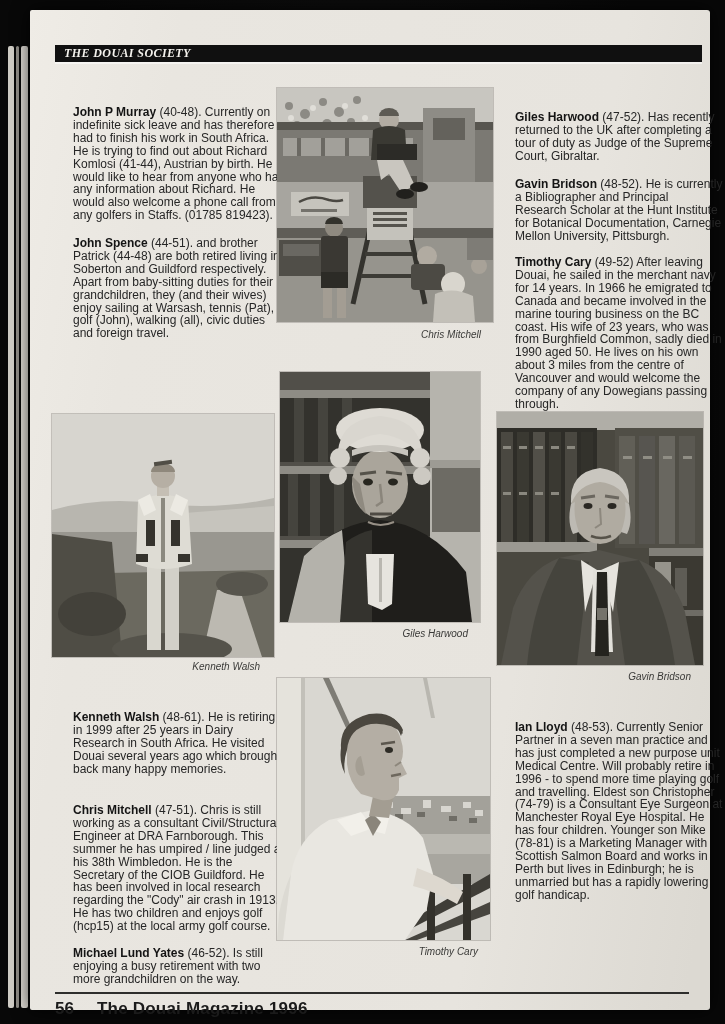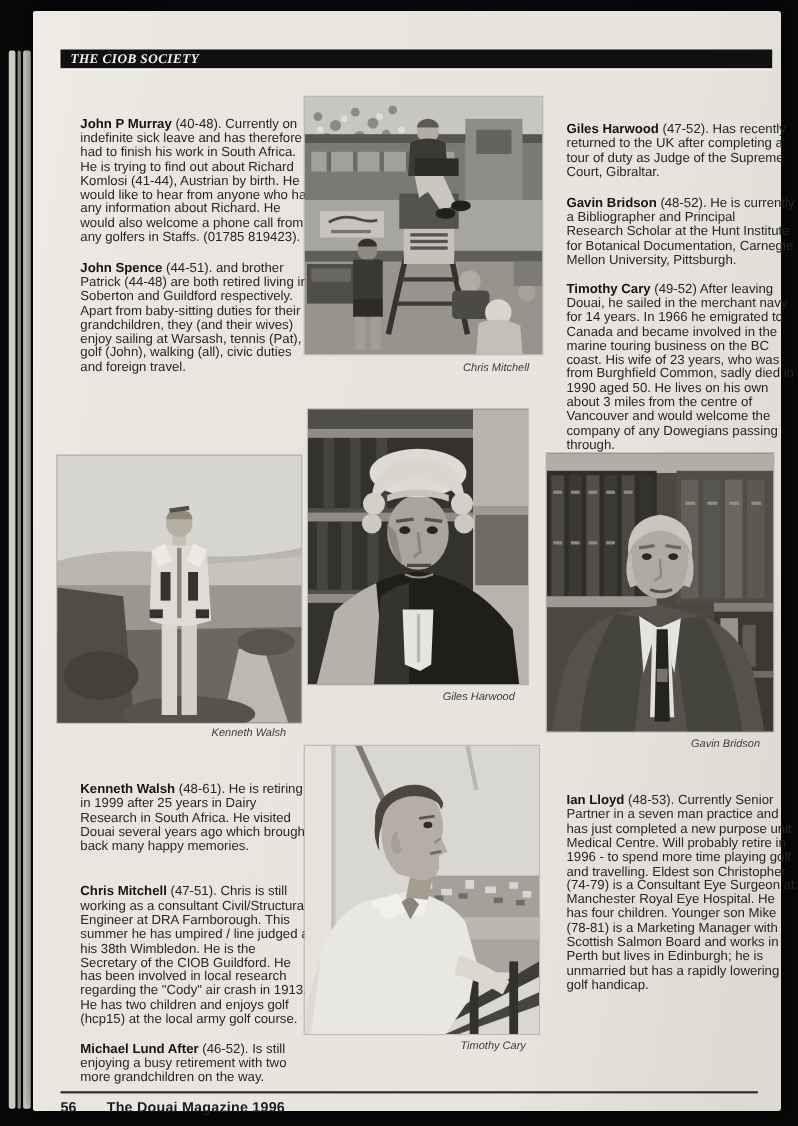--- a/index.html
+++ b/index.html
@@ -23,36 +23,36 @@
         padding-left:9px;}
   .entry{font-size:12px;line-height:12.9px;color:#262626;margin:18px;}
   .entry b{color:#141414;}
   .col-l{left:25px;width:214px;}
   .col-r{left:467px;width:208px;}
   .photo{background:#b5b3ad;box-shadow:0 0 0 1px rgba(70,68,62,.25);}
   .photo svg{display:block;}
   .caption{font-size:10px;font-style:italic;color:#3a3a38;text-align:right;}
   .footer-rule{left:25px;top:982px;width:634px;height:2px;background:#2e2e2c;}
   .footer{left:25px;top:989px;width:634px;display:flex;align-items:flex-end;
-        font-weight:700;font-size:13px;color:#1b1b1b;}
+        font-weight:700;font-size:17px;color:#1b1b1b;}
   .footer .pnum{width:42px;}
   .footer .mag{letter-spacing:.2px;}
 </style>
 </head>
 <body>
 
 <div class="scan-bg"></div>
 <div class="edge-strip strip1"></div>
 <div class="edge-strip strip2"></div>
 <div class="edge-strip strip3"></div>
 
 <div class="page">
 
   <div class="abs header-bar">
-    <span>THE CIOB SOCIETY</span>
+    <span>THE DOUAI SOCIETY</span>
   </div>
 
   <p class="abs entry col-l" style="top:78px"><b>John P Murray</b><span> (40-48).  Currently on indefinite sick leave and has therefore had to finish his work in South Africa. He is trying to find out about Richard Komlosi (41-44), Austrian by birth. He would like to hear from anyone who has any information about Richard. He would also welcome a phone call from any golfers in Staffs. (01785 819423).</span></p>
   <p class="abs entry col-l" style="top:209px"><b>John Spence</b><span> (44-51).  and brother Patrick (44-48) are both retired living in Soberton and Guildford respectively. Apart from baby-sitting duties for their grandchildren, they (and their wives) enjoy sailing at Warsash, tennis (Pat), golf (John), walking (all), civic duties and foreign travel.</span></p>
 
   <p class="abs entry col-r" style="top:83px"><b>Giles Harwood</b><span> (47-52). Has recently returned to the UK after completing a tour of duty as Judge of the Supreme Court, Gibraltar.</span></p>
   <p class="abs entry col-r" style="top:150px"><b>Gavin Bridson</b><span> (48-52). He is currently a Bibliographer and Principal Research Scholar at the Hunt Institute for Botanical Documentation, Carnegie Mellon University, Pittsburgh.</span></p>
   <p class="abs entry col-r" style="top:228px"><b>Timothy Cary</b><span> (49-52) After leaving Douai, he sailed in the merchant navy for 14 years. In 1966 he emigrated to Canada and became involved in the marine touring business on the BC coast. His wife of 23 years, who was from Burghfield Common, sadly died in 1990 aged 50. He lives on his own about 3 miles from the centre of Vancouver and would welcome the company of any Dowegians passing through.</span></p>
 
   <div class="abs photo" style="left:247px;top:78px;width:216px;height:234px">
@@ -270,21 +270,21 @@
       <path d="M84 86 L98 84" stroke="#6b675f" stroke-width="3"></path>
       <path d="M108 84 L122 86" stroke="#6b675f" stroke-width="3"></path>
       <path d="M103 96 L104 112 L98 116" stroke="#8d887e" stroke-width="2" fill="none"></path>
       <path d="M94 124 Q104 128 114 124" stroke="#565249" stroke-width="2.5" fill="none"></path>
     </svg>
   </div>
   <div class="abs caption" style="left:467px;top:661px;width:194px">Gavin Bridson</div>
 
   <p class="abs entry col-l" style="top:683px"><b>Kenneth Walsh</b><span> (48-61).  He is retiring in 1999 after 25 years in Dairy Research in South Africa. He visited Douai several years ago which brought back many happy memories.</span></p>
   <p class="abs entry col-l" style="top:776px"><b>Chris Mitchell</b><span> (47-51).  Chris is still working as a consultant Civil/Structural Engineer at DRA Farnborough. This summer he has umpired / line judged at his 38th Wimbledon. He is the Secretary of the CIOB Guildford. He has been involved in local research regarding the "Cody" air crash in 1913. He has two children and enjoys golf (hcp15) at the local army golf course.</span></p>
-  <p class="abs entry col-l" style="top:919px"><b>Michael Lund After</b><span> (46-52).  Is still enjoying a busy retirement with two more grandchildren on the way.</span></p>
+  <p class="abs entry col-l" style="top:919px"><b>Michael Lund Yates</b><span> (46-52).  Is still enjoying a busy retirement with two more grandchildren on the way.</span></p>
 
   <div class="abs photo" style="left:247px;top:668px;width:213px;height:262px">
     <svg viewBox="0 0 213 262" width="213" height="262">
       <rect width="213" height="262" fill="#d9d7d1"></rect>
       <rect width="26" height="262" fill="#e5e3dc"></rect>
       <rect x="24" width="4" height="262" fill="#c2c0b9"></rect>
       <path d="M52 0 L110 128 L106 130 L46 0 Z" fill="#7e7c75"></path>
       <path d="M150 0 L158 40 L154 40 L146 0 Z" fill="#b9b7b0"></path>
       <rect x="100" y="118" width="113" height="40" fill="#a3a19a"></rect>
       <g fill="#d8d6d0">

